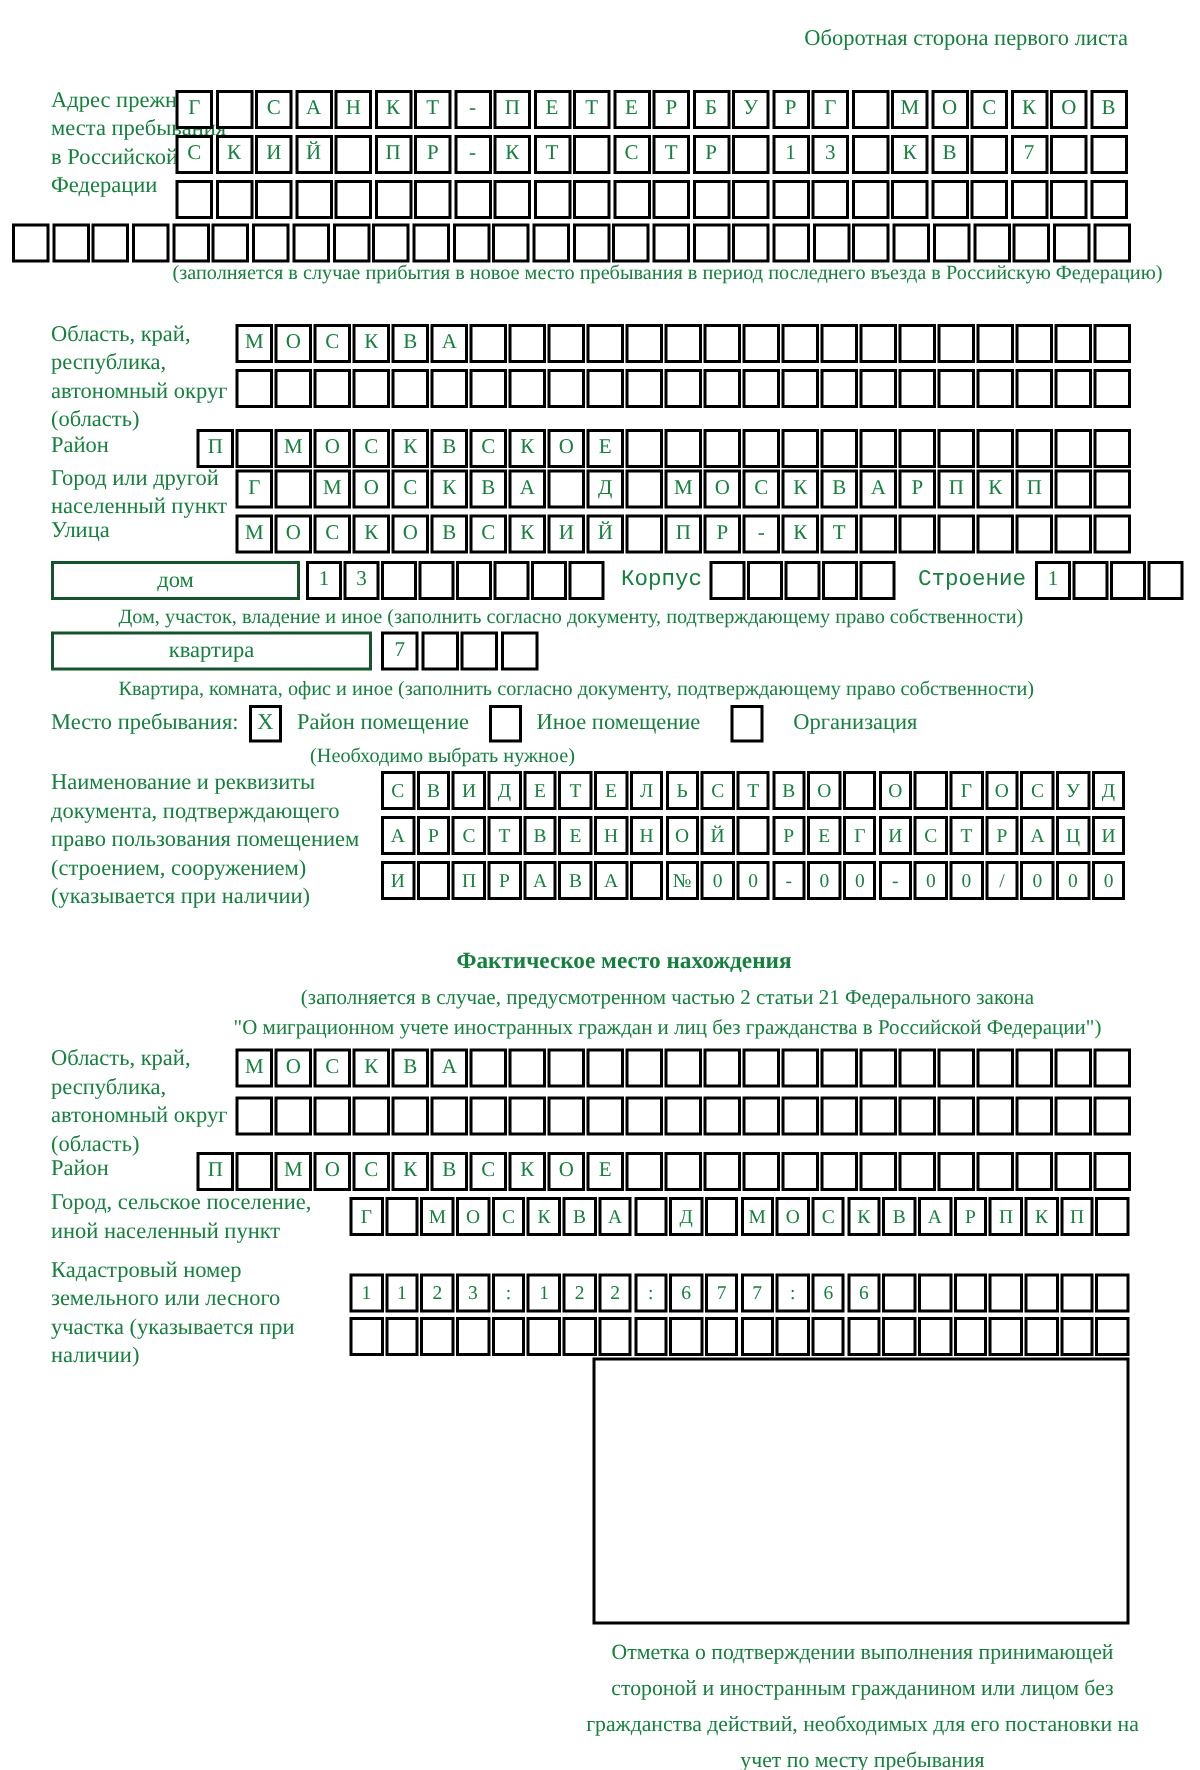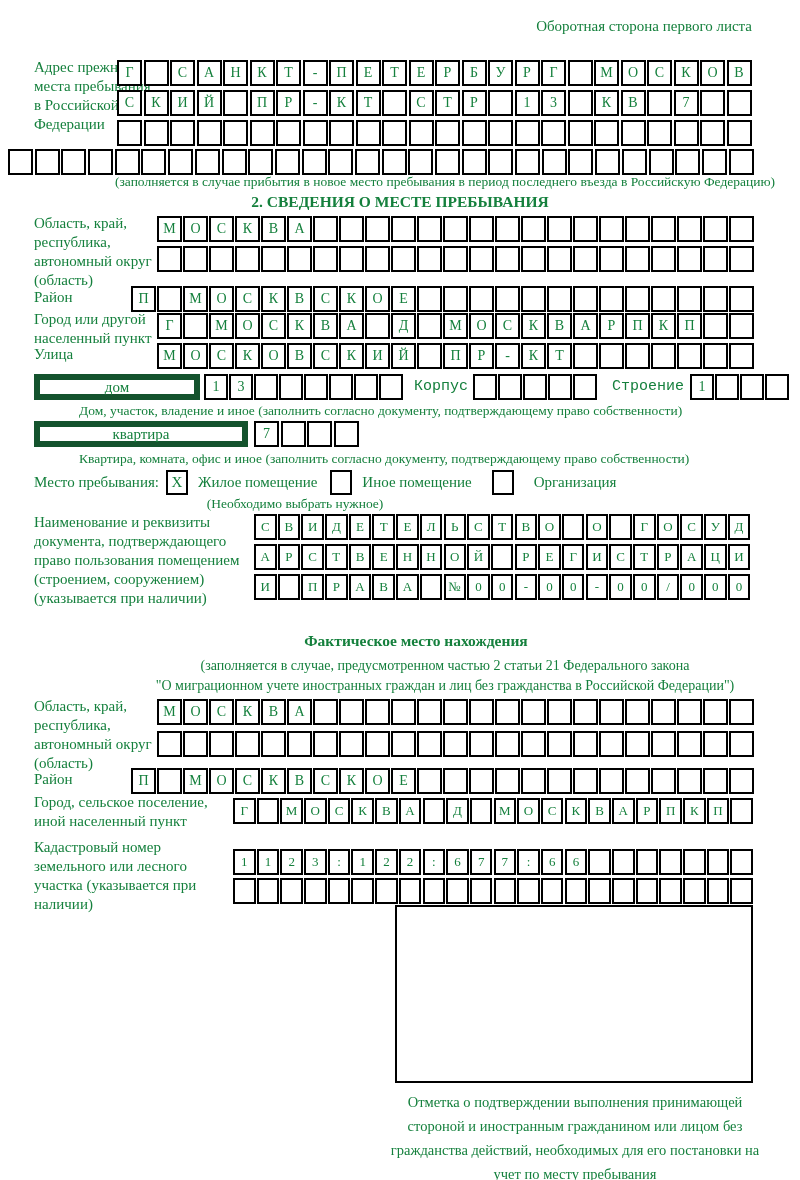--- a/index.html
+++ b/index.html
@@ -10,21 +10,21 @@
   .title{font-weight:bold;font-size:15.5px;text-align:center;width:100%;}
   .caption{font-size:13.5px;text-align:center;width:100%;padding-left:45px;}
   .cells{display:flex;}
   .cell{flex:none;width:25px;height:26px;border:2px solid #000;box-sizing:border-box;
         display:flex;align-items:center;justify-content:center;
         font-size:14px;margin-right:1px;background:#fff;}
   .g15 .cell{margin-right:1.5px;}
   .g17 .cell{margin-right:1.7px;}
   .sm .cell{width:22.5px;margin-right:1.2px;font-size:13px;}
   .house .cell{width:24px;margin-right:1px;}
-  .labelbox{border:6px solid #14532d;box-sizing:border-box;height:26px;
+  .labelbox{border:2px solid #14532d;box-sizing:border-box;height:26px;
         display:flex;align-items:center;justify-content:center;font-size:15px;background:#fff;}
   .inline-lb{font-size:15px;line-height:26px;white-space:nowrap;font-family:Liberation Mono, monospace;}
   .chk{flex:none;width:22px;height:25px;border:2px solid #000;box-sizing:border-box;
         display:flex;align-items:center;justify-content:center;font-size:15px;}
   .stamp-box{border:2px solid #000;box-sizing:border-box;background:#fff;}
   .row{display:flex;align-items:center;}
 </style>
 </head>
 <body>
 
@@ -136,21 +136,20 @@
       <span class="cell"></span>
       <span class="cell"></span>
       <span class="cell"></span>
       <span class="cell"></span>
       <span class="cell"></span>
       <span class="cell"></span>
       <span class="cell"></span>
     </div>
   <div class="abs caption" style="top:174px;left:0;">(заполняется в случае прибытия в новое место пребывания в период последнего въезда в Российскую Федерацию)</div>
 
-  <div class="abs title" style="top:193px;left:0;">2. СВЕДЕНИЯ О МЕСТЕ ПРЕБЫВАНИЯ</div>
 
   <div class="abs label" style="left:34px;top:214px;width:118px;">Область, край, республика, автономный округ (область)</div>
   <div class="abs cells" style="left:157px;top:216px;">
       <span class="cell">М</span>
       <span class="cell">О</span>
       <span class="cell">С</span>
       <span class="cell">К</span>
       <span class="cell">В</span>
       <span class="cell">А</span>
       <span class="cell"></span>
@@ -316,21 +315,21 @@
         <span class="cell"></span>
         <span class="cell"></span>
         <span class="cell"></span>
       </div>
   </div>
   <div class="abs caption" style="top:451px;left:34px;width:auto;text-align:left;">Квартира, комната, офис и иное (заполнить согласно документу, подтверждающему право собственности)</div>
 
   <div class="abs row" style="left:34px;top:470px;justify-content:flex-end;">
     <span class="label">Место пребывания:</span>
     <span class="chk" style="margin-left:7px;">X</span>
-    <span class="label" style="margin-left:10px;">Жилое помещение</span>
+    <span class="label" style="margin-left:10px;">Район помещение</span>
     <span class="chk" style="margin-left:13px;"></span>
     <span class="label" style="margin-left:10px;">Иное помещение</span>
     <span class="chk" style="margin-left:20px;"></span>
     <span class="label" style="margin-left:20px;">Организация</span>
   </div>
   <div class="abs caption" style="top:496px;left:140px;width:220px;">(Необходимо выбрать нужное)</div>
 
   <div class="abs label" style="left:34px;top:513px;width:218px;">Наименование и реквизиты документа, подтверждающего право пользования помещением (строением, сооружением) (указывается при наличии)</div>
   <div class="abs cells sm" style="left:254px;top:514px;">
       <span class="cell">С</span>

